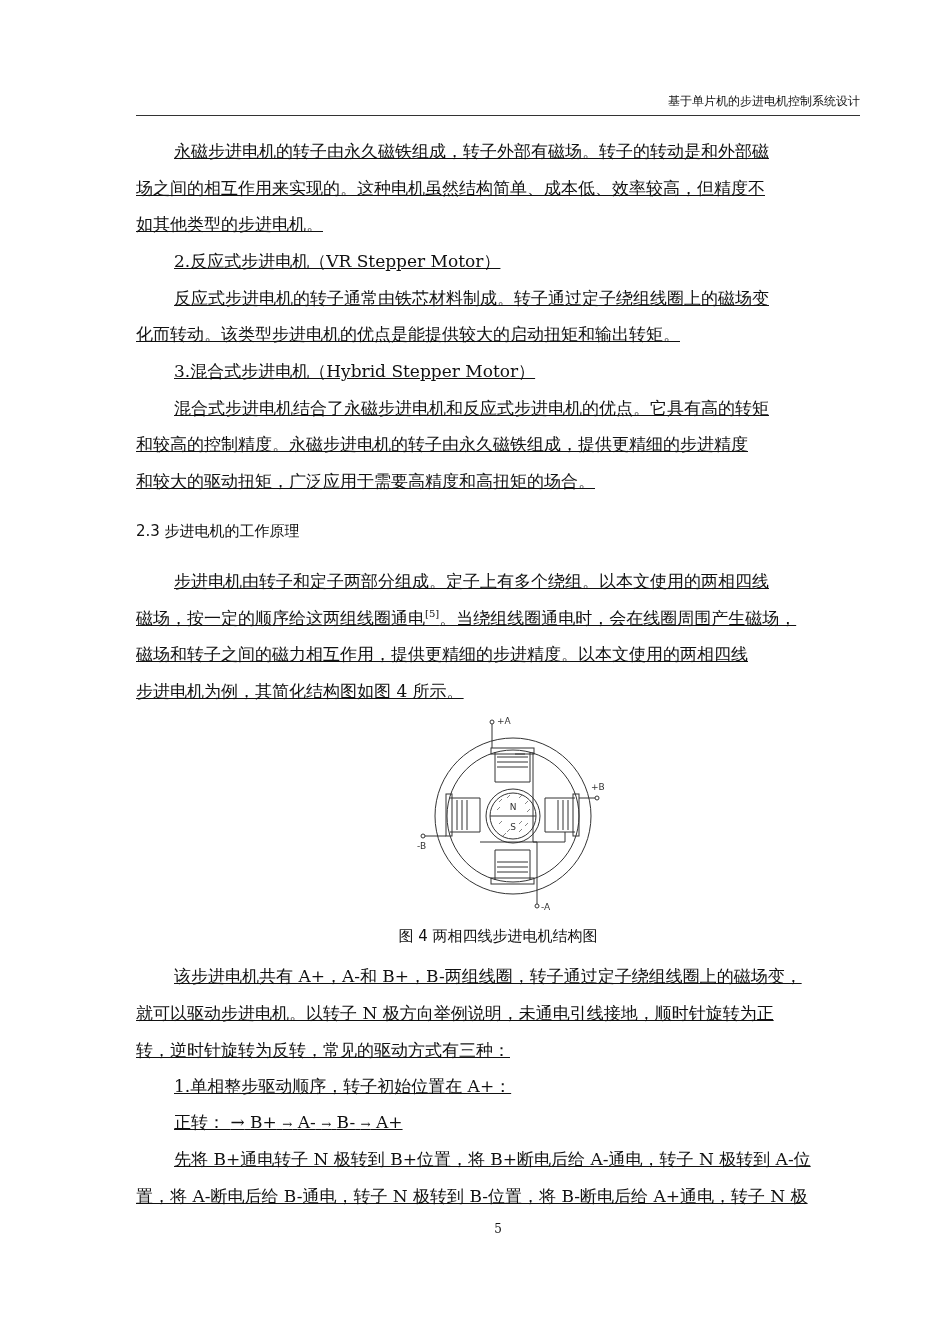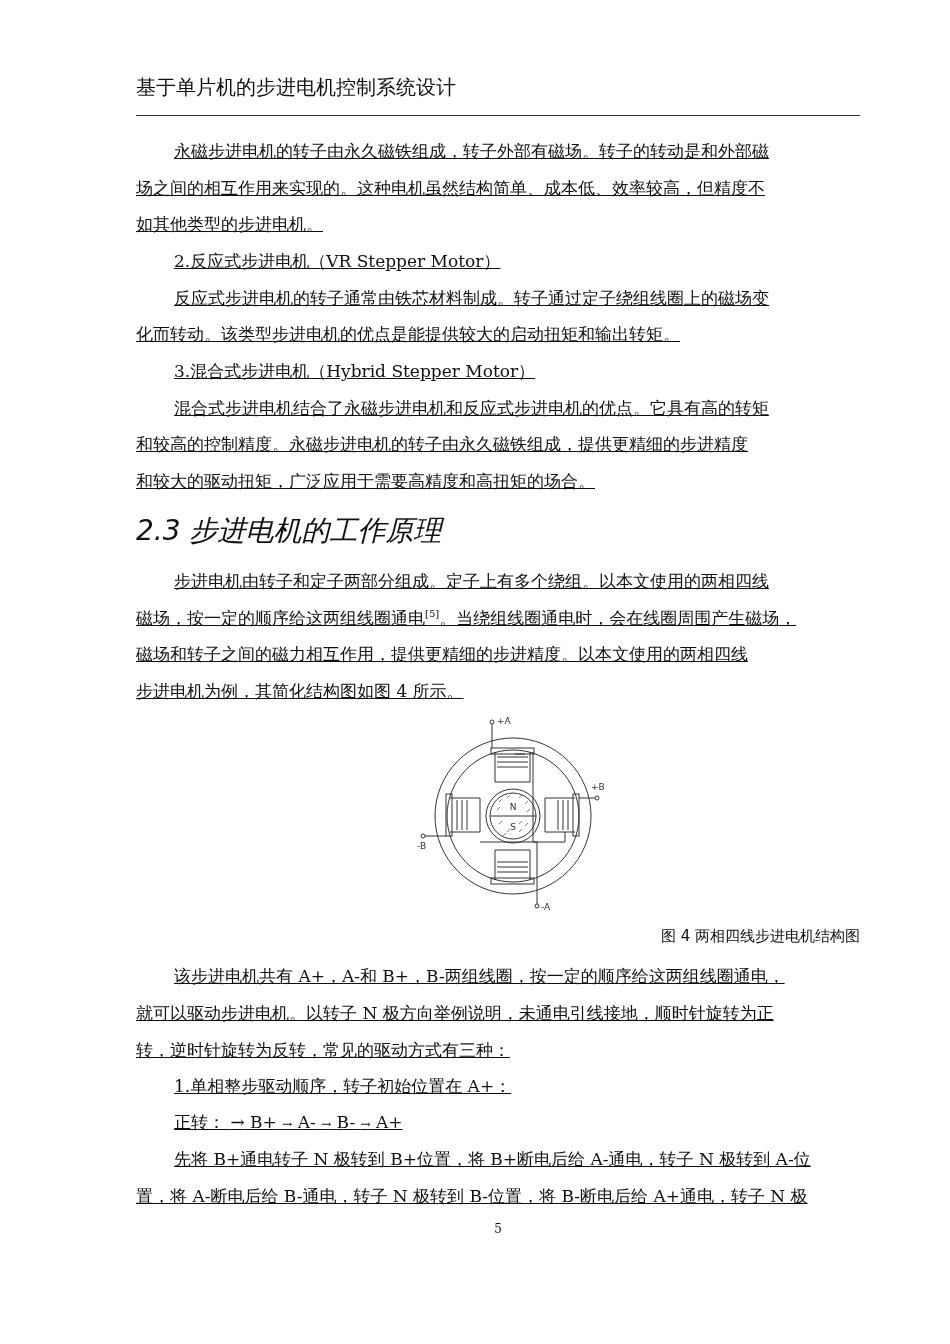--- a/index.html
+++ b/index.html
@@ -1,26 +1,26 @@
 <!DOCTYPE html>
 <html><head>
 <meta charset="utf-8">
 <style>
   html, body { margin: 0; padding: 0; background: #ffffff; }
   body { width: 950px; height: 1344px; position: relative; overflow: hidden;
          font-family: "DejaVu Serif", "Liberation Serif", serif; color: #111; }
-  .header { position: absolute; left: 136px; top: 76px; width: 724px; text-align: left;
-            font-size: 20px; line-height: 22px; }
+  .header { position: absolute; left: 136px; top: 90px; width: 724px; text-align: right;
+            font-size: 12px; line-height: 22px; }
   .header-rule { position: absolute; left: 136px; top: 115px; width: 724px; height: 0;
                  border-top: 1px solid #333; }
   .line { position: absolute; left: 136px; font-size: 17px; line-height: 22px; white-space: nowrap; text-decoration: underline; }
   .indent { left: 174px; }
-  .heading { position: absolute; left: 136px; top: 518px; font-size: 28px; line-height: 26px;
-             font-family: "DejaVu Sans", "Liberation Sans", sans-serif; white-space: nowrap; font-style: italic; }
-  .caption { position: absolute; left: 136px; width: 724px; top: 927px; text-align: right;
+  .heading { position: absolute; left: 136px; top: 518px; font-size: 15px; line-height: 26px;
+             font-family: "DejaVu Sans", "Liberation Sans", sans-serif; white-space: nowrap; }
+  .caption { position: absolute; left: 136px; width: 724px; top: 927px; text-align: center;
              font-size: 15px; font-family: "DejaVu Sans", "Liberation Sans", sans-serif; }
   .pagenum { position: absolute; left: 136px; width: 724px; top: 1222px; text-align: center;
              font-size: 12px; }
   sup { font-size: 10px; vertical-align: super; line-height: 0; }
   .figure { position: absolute; left: 415px; top: 712px; width: 195px; height: 205px; }
   .small-arrow { font-size: 12px; }
 </style>
 </head>
 <body>
 
@@ -110,21 +110,21 @@
     <text x="98" y="118" font-size="9" fill="#333" stroke="none" font-family="DejaVu Sans, sans-serif" text-anchor="middle">S</text>
     <text x="82" y="12" font-size="9" fill="#333" stroke="none" font-family="DejaVu Sans, sans-serif">+A</text>
     <text x="126" y="198" font-size="9" fill="#333" stroke="none" font-family="DejaVu Sans, sans-serif">-A</text>
     <text x="176" y="78" font-size="9" fill="#333" stroke="none" font-family="DejaVu Sans, sans-serif">+B</text>
     <text x="2" y="137" font-size="9" fill="#333" stroke="none" font-family="DejaVu Sans, sans-serif">-B</text>
   </svg>
 </div>
 
 <div class="caption">图 4 两相四线步进电机结构图</div>
 
-<div class="line indent" style="top:965px">该步进电机共有 A+，A-和 B+，B-两组线圈，按一定的顺序给这两组线圈通电，</div>
+<div class="line indent" style="top:965px">该步进电机共有 A+，A-和 B+，B-两组线圈，转子通过定子绕组线圈上的磁场变，</div>
 <div class="line" style="top:1002px">就可以驱动步进电机。以转子 N 极方向举例说明，未通电引线接地，顺时针旋转为正</div>
 <div class="line" style="top:1039px">转，逆时针旋转为反转，常见的驱动方式有三种：</div>
 
 <div class="line indent" style="top:1075px">1.单相整步驱动顺序，转子初始位置在 A+：</div>
 <div class="line indent" style="top:1111px">
   <span>正转：</span>
   <span>→</span>
   <span>B+</span>
   <span class="small-arrow">→</span>
   <span>A-</span>

